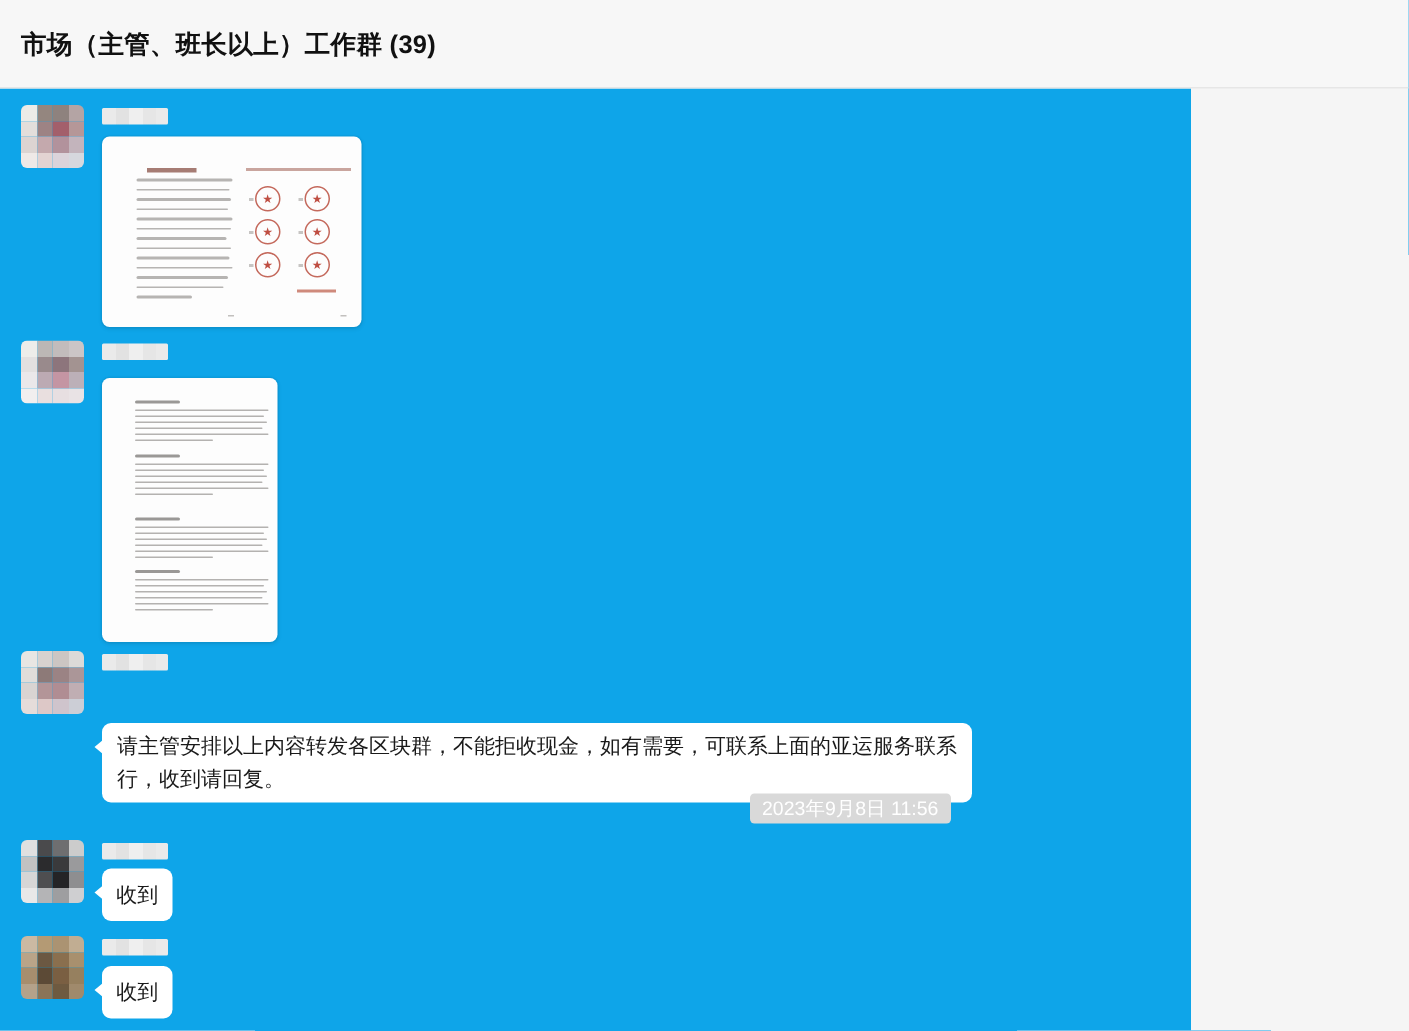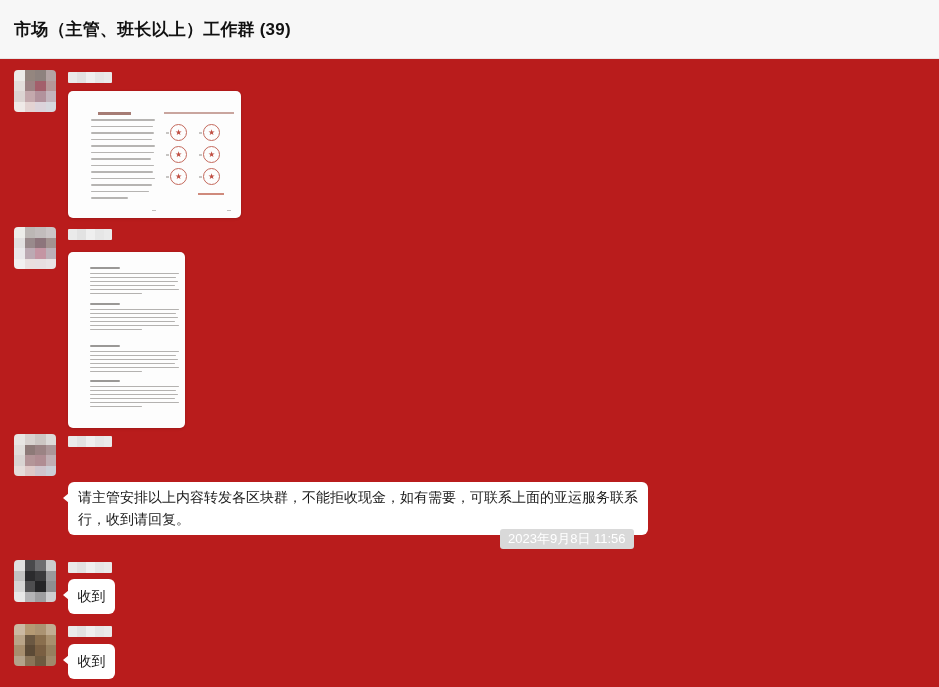--- a/index.html
+++ b/index.html
@@ -2,21 +2,21 @@
 <html><head>
 <meta charset="utf-8">
 <style>
   * { margin:0; padding:0; box-sizing:border-box; }
   html,body { width:939px; height:687px; }
   body {
     font-family:"Liberation Sans","DejaVu Sans",sans-serif;
     background:#f5f5f5; overflow:hidden; position:relative;
     -webkit-font-smoothing:antialiased;
   }
-  #window { position:absolute; inset:0; width:939px; height:687px; background:#b91c1c; }
+  #window { position:absolute; inset:0; width:794px; height:687px; background:#0ea5e9; }
 
   
   .titlebar {
     position:absolute; left:0; top:0; width:939px; height:59px;
     background:#f7f7f7; border-bottom:1px solid #e6e6e6;
     display:flex; align-items:center; padding-left:14px;
   }
   .titlebar .title {
     font-size:17px; font-weight:600; color:#111; letter-spacing:.2px;
   }

